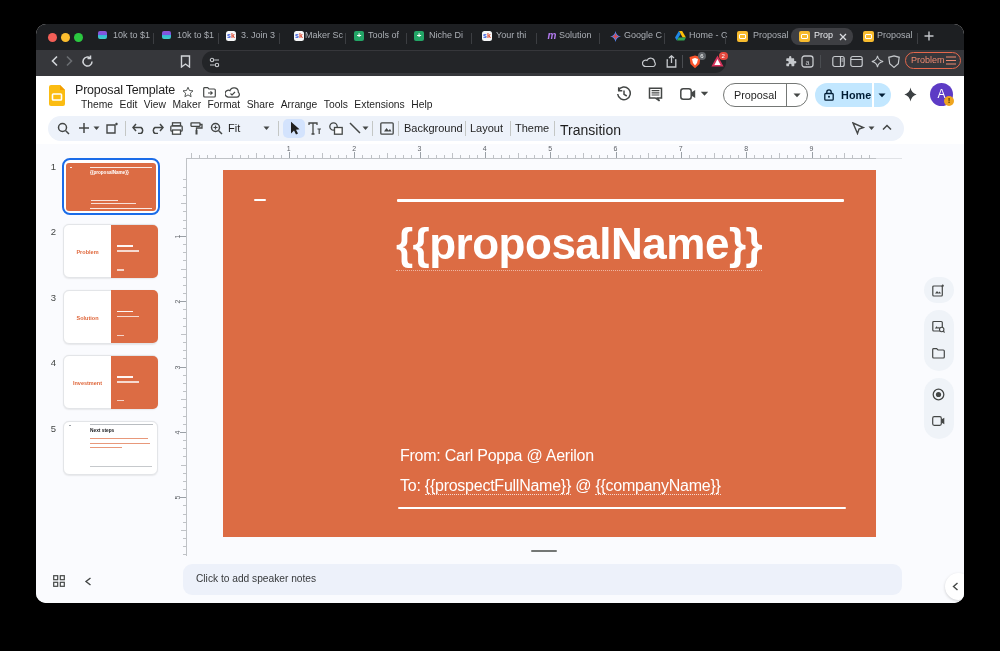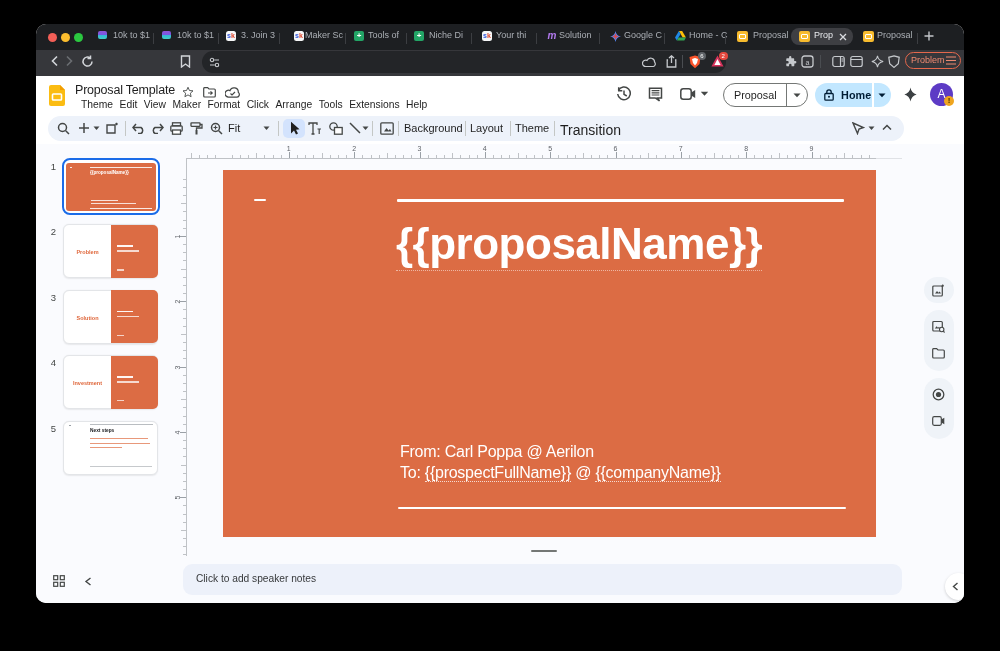--- a/index.html
+++ b/index.html
@@ -158,21 +158,21 @@
 <svg class="abs" style="left:189px;top:63px" width="15" height="11" viewBox="0 0 15 11">
       <path d="M4 10 A3.4 3.4 0 1 1 5 3.6 A4.3 4.3 0 0 1 13.3 5.4 A2.7 2.7 0 0 1 12 10.2 Z" fill="none" stroke="#444746" stroke-width="1.2"></path>
       <path d="M5.5 6.5 L7 8 L10 5" fill="none" stroke="#444746" stroke-width="1.2"></path>
     </svg>
 <div class="abs" style="left:45.0px;top:74.5px;display:flex;gap:6.5px">
 <span class="mi">Theme</span>
 <span class="mi">Edit</span>
 <span class="mi">View</span>
 <span class="mi">Maker</span>
 <span class="mi">Format</span>
-<span class="mi">Click</span>
+<span class="mi">Share</span>
 <span class="mi">Arrange</span>
 <span class="mi">Tools</span>
 <span class="mi">Extensions</span>
 <span class="mi">Help</span>
 </div>
 <svg class="abs" style="left:580px;top:62px" width="16" height="16" viewBox="0 0 16 16">
       <path d="M2.4 4.4 A6.3 6.3 0 1 1 1.7 8" fill="none" stroke="#444746" stroke-width="1.5"></path>
       <path d="M2.7 1.2 L2.7 4.8 L6.3 4.8" fill="none" stroke="#444746" stroke-width="1.5"></path>
       <path d="M8 4.5 V8.3 L10.8 10" fill="none" stroke="#444746" stroke-width="1.5"></path>
     </svg>
@@ -478,21 +478,21 @@
     <div class="abs" style="left:146.5px;top:489.5px;width:3px;height:1px;background:#bfc2c6"></div>
     <div class="abs" style="left:146.5px;top:497.6px;width:3px;height:1px;background:#bfc2c6"></div>
     <div class="abs" style="left:144.5px;top:505.8px;width:5px;height:1px;background:#bfc2c6"></div>
     <div class="abs" style="left:146.5px;top:514.0px;width:3px;height:1px;background:#bfc2c6"></div>
     <div class="abs" style="left:146.5px;top:522.1px;width:3px;height:1px;background:#bfc2c6"></div>
     <div class="abs" style="left:146.5px;top:530.3px;width:3px;height:1px;background:#bfc2c6"></div>
 <div class="abs" style="left:187px;top:146px;width:653px;height:367px;background:#dc6c44"></div>
 <div class="abs" style="left:217.5px;top:174.5px;width:12.5px;height:2.5px;background:#fff;border-radius:1px"></div>
 <div class="abs" style="left:361.0px;top:175.0px;width:447.0px;height:2.5px;background:#fff;border-radius:1px"></div>
 <div class="abs" style="left:360.0px;top:195.0px;font-size:44px;font-weight:bold;color:#fff;letter-spacing:-0.5px;border-bottom:1.5px dotted rgba(255,255,255,0.5);padding-bottom:1px">{{proposalName}}</div>
-<div class="abs" style="left:364.0px;top:417.0px;font-size:16px;color:#fff;letter-spacing:-0.25px;line-height:21px">From: Carl Poppa @ Aerilon<br>To: <span style="border-bottom:1px dotted rgba(255,255,255,0.75)">{{prospectFullName}}</span> @ <span style="border-bottom:1px dotted rgba(255,255,255,0.75)">{{companyName}}</span></div>
+<div class="abs" style="left:364.0px;top:417.0px;font-size:16px;color:#fff;letter-spacing:-0.25px;line-height:30px">From: Carl Poppa @ Aerilon<br>To: <span style="border-bottom:1px dotted rgba(255,255,255,0.75)">{{prospectFullName}}</span> @ <span style="border-bottom:1px dotted rgba(255,255,255,0.75)">{{companyName}}</span></div>
 <div class="abs" style="left:362.0px;top:482.5px;width:448.0px;height:2.5px;background:#fff;border-radius:1px"></div>
 <div class="abs" style="left:495.0px;top:525.5px;width:26px;height:2.5px;background:#747775;border-radius:2px"></div>
 <div class="abs" style="left:888.0px;top:253.0px;width:30px;height:26px;border-radius:15px;background:#eff3f8"></div>
 <svg class="abs" style="left:895.5px;top:259.5px" width="13" height="13" viewBox="0 0 13 13">
       <rect x="0.8" y="2" width="9.5" height="10" rx="1" fill="none" stroke="#444746" stroke-width="1.2"></rect>
       <path d="M3 9.5 L5 7 L6.5 8.7 L7.7 7.5 L9 9.5 Z" fill="#444746"></path>
       <path d="M10.7 3 V0.6 M9.5 1.8 H11.9" stroke="#444746" stroke-width="1.1"></path>
     </svg>
 <div class="abs" style="left:888.0px;top:285.5px;width:30px;height:61px;border-radius:15px;background:#eff3f8"></div>
 <svg class="abs" style="left:895.5px;top:296.0px" width="13" height="13" viewBox="0 0 13 13">

